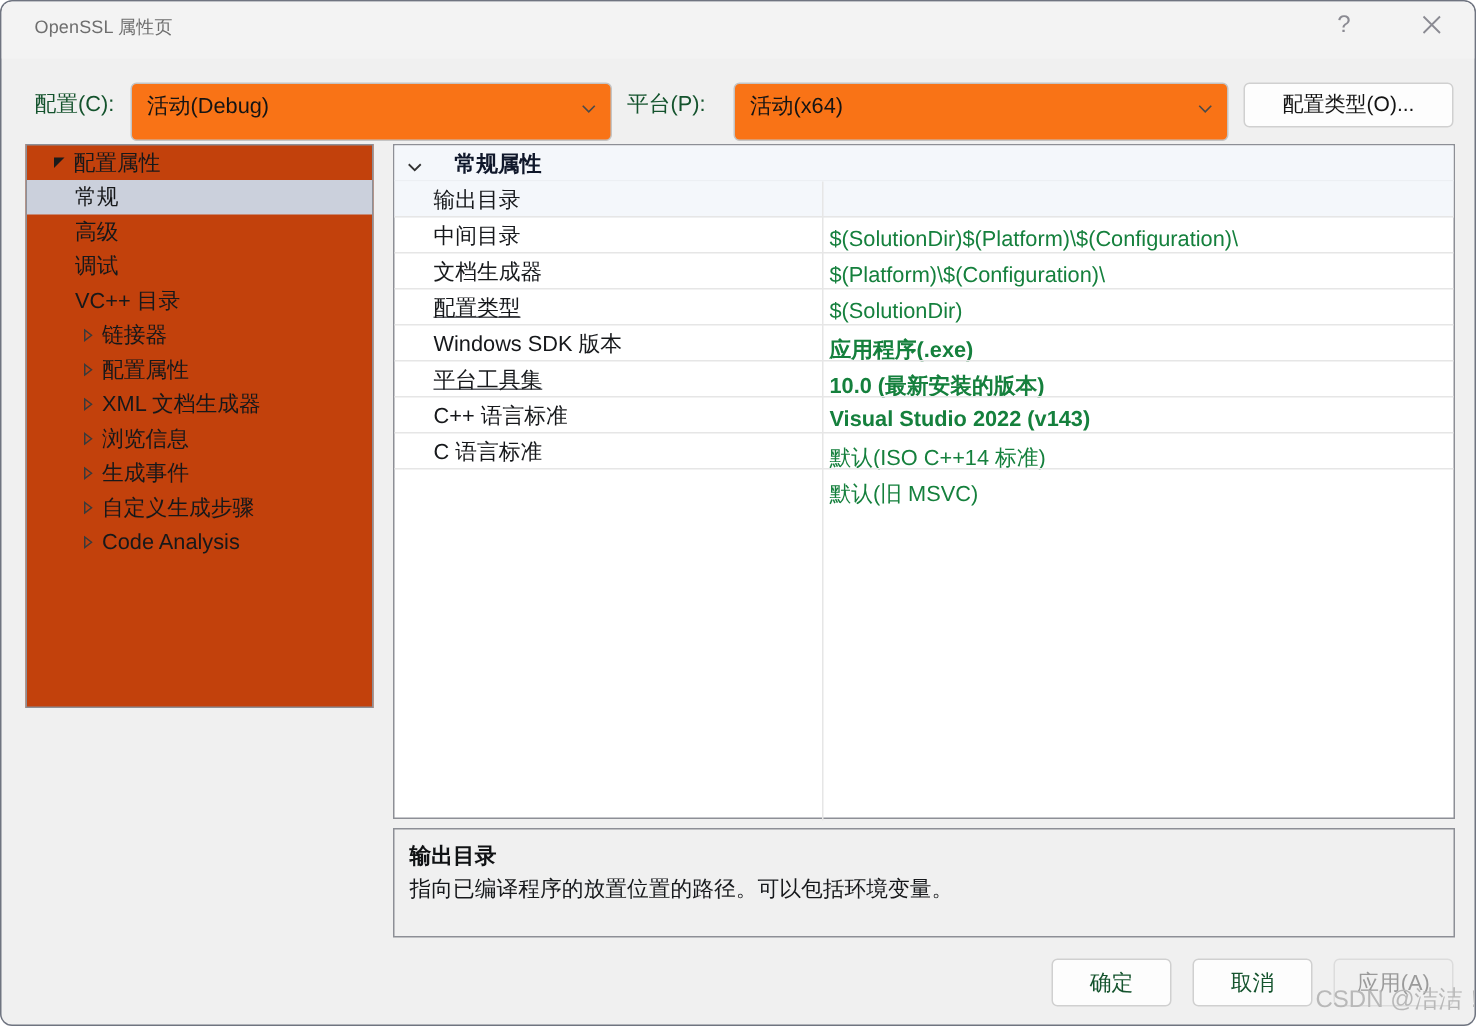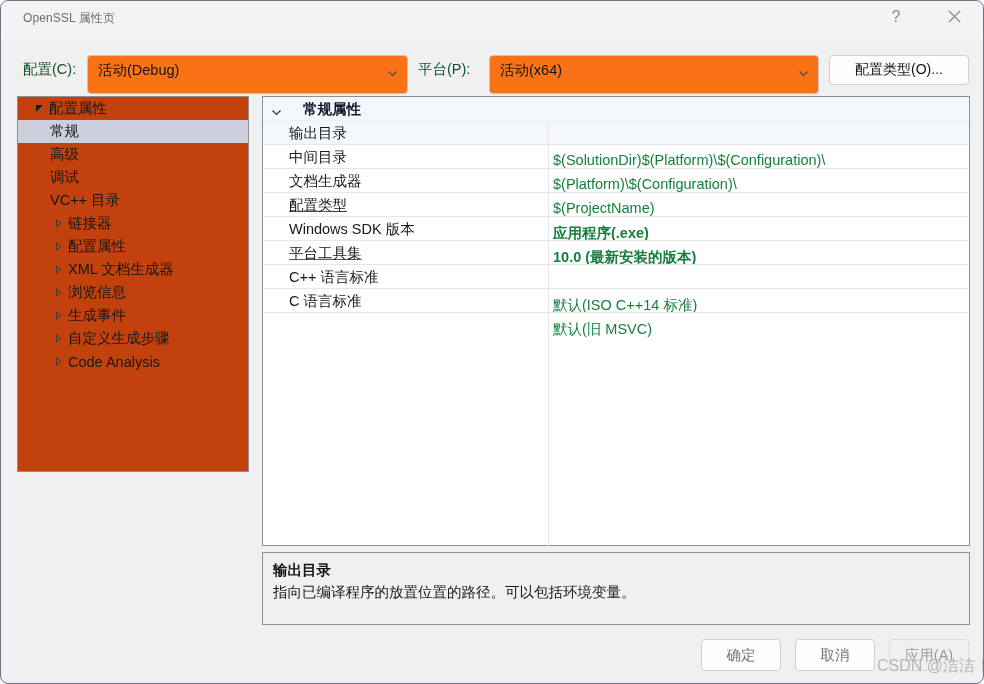--- a/index.html
+++ b/index.html
@@ -208,21 +208,21 @@
 
   
   .footer-btn {
     position: absolute;
     top: 638px;
     height: 32px;
     background: #fdfdfd;
     border: 1px solid #d0d0d0;
     border-radius: 4px;
     font-size: 14.5px;
-    color: #737373;
+    color: #14532d;
     display: flex; align-items: center; justify-content: center;
     cursor: default;
   }
   #ok-btn     { left: 700px; width: 80px; }
   #cancel-btn { left: 794px; width: 80px; }
   #apply-btn  {
     left: 888px; width: 80px;
     background: #f0f0f0;
     border-color: #dcdcdc;
     color: #9a9a9a;
@@ -384,32 +384,33 @@
         <div class="grid-row selected">
           <span class="gname">输出目录</span>
           <span class="gval">$(SolutionDir)$(Platform)\$(Configuration)\</span>
         </div>
         <div class="grid-row">
           <span class="gname">中间目录</span>
           <span class="gval">$(Platform)\$(Configuration)\</span>
         </div>
         <div class="grid-row">
           <span class="gname">文档生成器</span>
-          <span class="gval">$(ProjectName)</span>
+          <span class="gval">$(SolutionDir)</span>
         </div>
         <div class="grid-row">
           <span class="gname underline">配置类型</span>
           <span class="gval bold">应用程序(.exe)</span>
         </div>
         <div class="grid-row">
           <span class="gname">Windows SDK 版本</span>
           <span class="gval bold">10.0 (最新安装的版本)</span>
         </div>
         <div class="grid-row">
           <span class="gname underline">平台工具集</span>
+          <span class="gval bold">Visual Studio 2022 (v143)</span>
         </div>
         <div class="grid-row">
           <span class="gname">C++ 语言标准</span>
           <span class="gval">默认(ISO C++14 标准)</span>
         </div>
         <div class="grid-row">
           <span class="gname">C 语言标准</span>
           <span class="gval">默认(旧 MSVC)</span>
         </div>
       </div>

